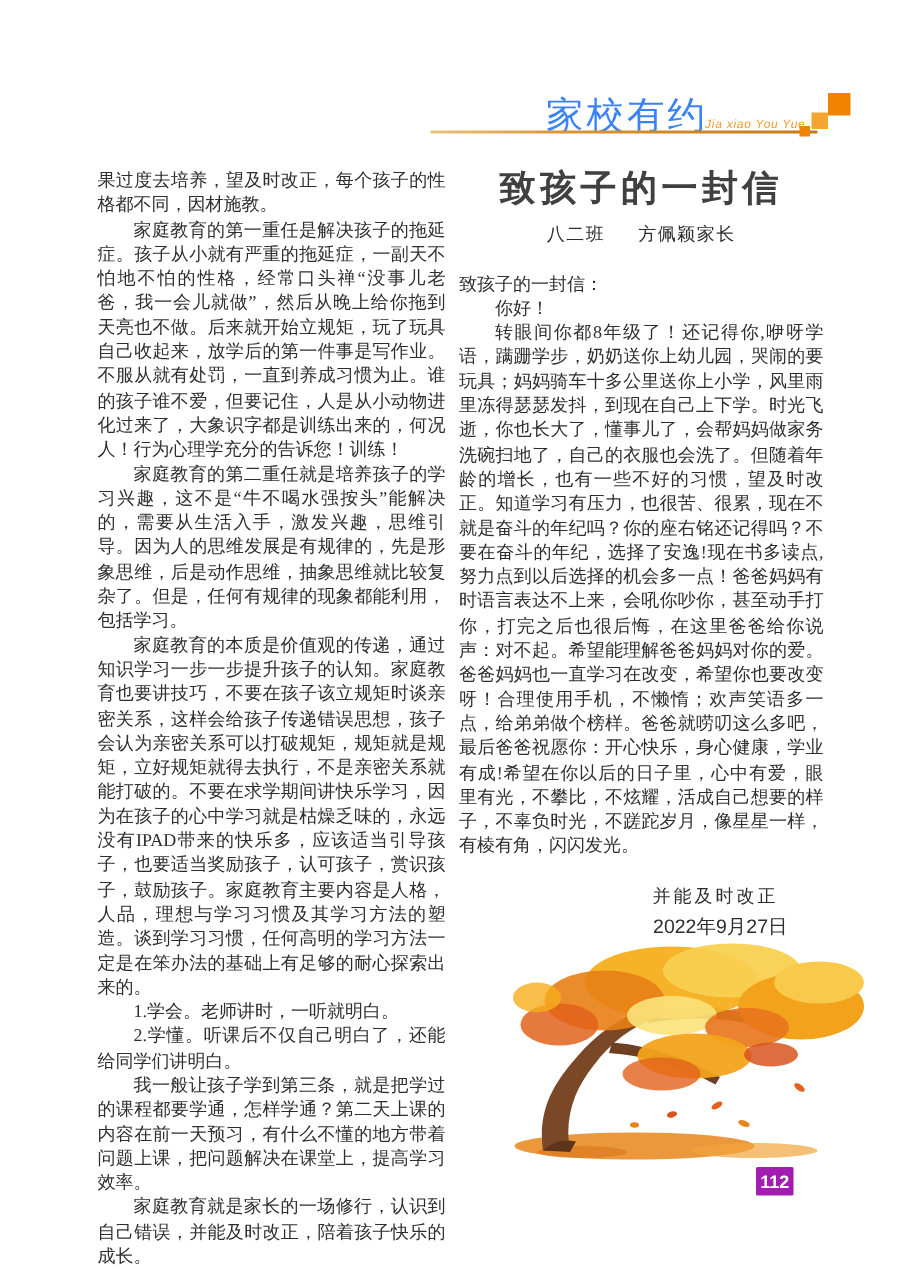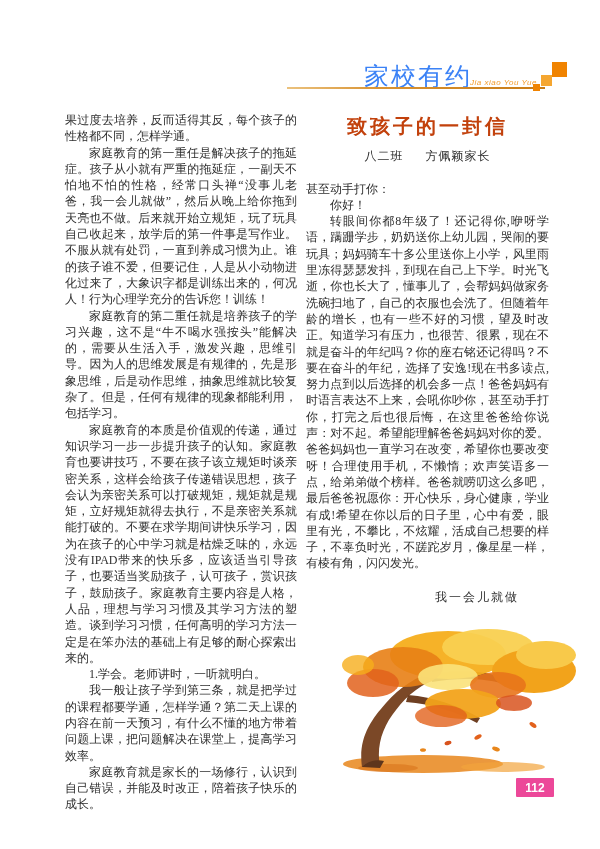--- a/index.html
+++ b/index.html
@@ -43,83 +43,85 @@
     text-align:justify;
   }
   .col-left  { left:65px;  width:232px; }
   .col-right { left:306px; width:243px; }
   p.bt { margin:0; }
   p.ind { text-indent:2em; }
 
   
   .letter-title {
     text-align:center;
-    font-size:20px; font-weight:bold; letter-spacing:3px;
-    margin:6px 0 14px 0; color:#c2410c;
+    font-size:24px; font-weight:bold; letter-spacing:3px;
+    margin:6px 0 14px 0; color:#404040;
   }
   .byline {
     text-align:center; font-size:12px; letter-spacing:1px;
     margin-bottom:16px; color:#2e2e2e;
   }
   .byline span + span { margin-left:18px; }
 
   .signature { margin-top:17px; text-align:right; }
   .signature .signoff { padding-right:30px; letter-spacing:2px; }
   .signature .sig-date {
     padding-right:24px; margin-top:5px; font-size:13px;
     font-family:"Liberation Sans","DejaVu Sans",sans-serif;
   }
 
   
   .tree { position:absolute; left:328px; top:625px; width:252px; height:152px; }
 
   
   .page-badge {
-    position:absolute; left:516px; top:778px;
-    width:38px; height:19px;
-    background:#ec4899; color:#ffffff;
+    position:absolute; left:504px; top:778px;
+    width:25px; height:19px;
+    background:#a21caf; color:#ffffff;
     font-family:"Liberation Sans","DejaVu Sans",sans-serif;
     font-size:12px; font-weight:bold;
     display:flex; align-items:center; justify-content:center;
     border-radius:1px;
   }
 </style>
 </head>
 <body>
 
 <div class="page">
 
   <div class="brand-title">家校有约</div>
   <div class="brand-pinyin">Jia xiao You Yue</div>
   <div class="brand-line"></div>
   <div class="sq sq-large"></div>
   <div class="sq sq-medium"></div>
   <div class="sq sq-small"></div>
 
   <div class="col col-left">
-    <p class="bt">果过度去培养，反而适得其反，每个孩子的性格都不同，怎样学通。</p>
+    <p class="bt">果过度去培养，望及时改正，每个孩子的性格都不同，因材施教。</p>
     <p class="bt ind">家庭教育的第一重任是解决孩子的拖延症。孩子从小就有严重的拖延症，一副天不怕地不怕的性格，经常口头禅“没事儿老爸，我一会儿就做”，然后从晚上给你拖到天亮也不做。后来就开始立规矩，玩了玩具自己收起来，放学后的第一件事是写作业。不服从就有处罚，一直到养成习惯为止。谁的孩子谁不爱，但要记住，人是从小动物进化过来了，大象识字都是训练出来的，何况人！行为心理学充分的告诉您！训练！</p>
     <p class="bt ind">家庭教育的第二重任就是培养孩子的学习兴趣，这不是“牛不喝水强按头”能解决的，需要从生活入手，激发兴趣，思维引导。因为人的思维发展是有规律的，先是形象思维，后是动作思维，抽象思维就比较复杂了。但是，任何有规律的现象都能利用，包括学习。</p>
     <p class="bt ind">家庭教育的本质是价值观的传递，通过知识学习一步一步提升孩子的认知。家庭教育也要讲技巧，不要在孩子该立规矩时谈亲密关系，这样会给孩子传递错误思想，孩子会认为亲密关系可以打破规矩，规矩就是规矩，立好规矩就得去执行，不是亲密关系就能打破的。不要在求学期间讲快乐学习，因为在孩子的心中学习就是枯燥乏味的，永远没有IPAD带来的快乐多，应该适当引导孩子，也要适当奖励孩子，认可孩子，赏识孩子，鼓励孩子。家庭教育主要内容是人格，人品，理想与学习习惯及其学习方法的塑造。谈到学习习惯，任何高明的学习方法一定是在笨办法的基础上有足够的耐心探索出来的。</p>
     <p class="bt ind">1.学会。老师讲时，一听就明白。</p>
+    <p class="bt ind">2.学懂。听课后不仅自己明白了，还能给同学们讲明白。</p>
     <p class="bt ind">我一般让孩子学到第三条，就是把学过的课程都要学通，怎样学通？第二天上课的内容在前一天预习，有什么不懂的地方带着问题上课，把问题解决在课堂上，提高学习效率。</p>
     <p class="bt ind">家庭教育就是家长的一场修行，认识到自己错误，并能及时改正，陪着孩子快乐的成长。</p>
   </div>
 
   <div class="col col-right">
     <h1 class="letter-title">致孩子的一封信</h1>
     <div class="byline">
       <span>八二班</span>
       <span>方佩颖家长</span>
     </div>
-    <p class="bt">甚至动手打你：</p>
+    <p class="bt">致孩子的一封信：</p>
     <p class="bt ind">你好！</p>
     <p class="bt ind">转眼间你都8年级了！还记得你,咿呀学语，蹒跚学步，奶奶送你上幼儿园，哭闹的要玩具；妈妈骑车十多公里送你上小学，风里雨里冻得瑟瑟发抖，到现在自己上下学。时光飞逝，你也长大了，懂事儿了，会帮妈妈做家务洗碗扫地了，自己的衣服也会洗了。但随着年龄的增长，也有一些不好的习惯，望及时改正。知道学习有压力，也很苦、很累，现在不就是奋斗的年纪吗？你的座右铭还记得吗？不要在奋斗的年纪，选择了安逸!现在书多读点,努力点到以后选择的机会多一点！爸爸妈妈有时语言表达不上来，会吼你吵你，甚至动手打你，打完之后也很后悔，在这里爸爸给你说声：对不起。希望能理解爸爸妈妈对你的爱。爸爸妈妈也一直学习在改变，希望你也要改变呀！合理使用手机，不懒惰；欢声笑语多一点，给弟弟做个榜样。爸爸就唠叨这么多吧，最后爸爸祝愿你：开心快乐，身心健康，学业有成!希望在你以后的日子里，心中有爱，眼里有光，不攀比，不炫耀，活成自己想要的样子，不辜负时光，不蹉跎岁月，像星星一样，有棱有角，闪闪发光。</p>
     <div class="signature">
-      <p class="signoff">我一会儿就做</p>
+      <p class="signoff">并能及时改正</p>
+      <p class="sig-date">2022年9月27日</p>
     </div>
   </div>
 
   <svg class="tree" viewBox="0 0 252 152" xmlns="http://www.w3.org/2000/svg" aria-hidden="true">
 
     <ellipse cx="95" cy="139" rx="80" ry="9" fill="#E8861B" opacity="0.85"></ellipse>
     <ellipse cx="175" cy="142" rx="42" ry="5" fill="#F2A43C" opacity="0.7"></ellipse>
     <ellipse cx="60" cy="143" rx="30" ry="4" fill="#D9731A" opacity="0.6"></ellipse>
 
     <path d="M34,142 C30,114 42,96 58,78 C72,62 88,52 110,44 L114,51 C94,59 80,69 68,85 C55,101 48,120 52,142 Z" fill="#7B4827"></path>

